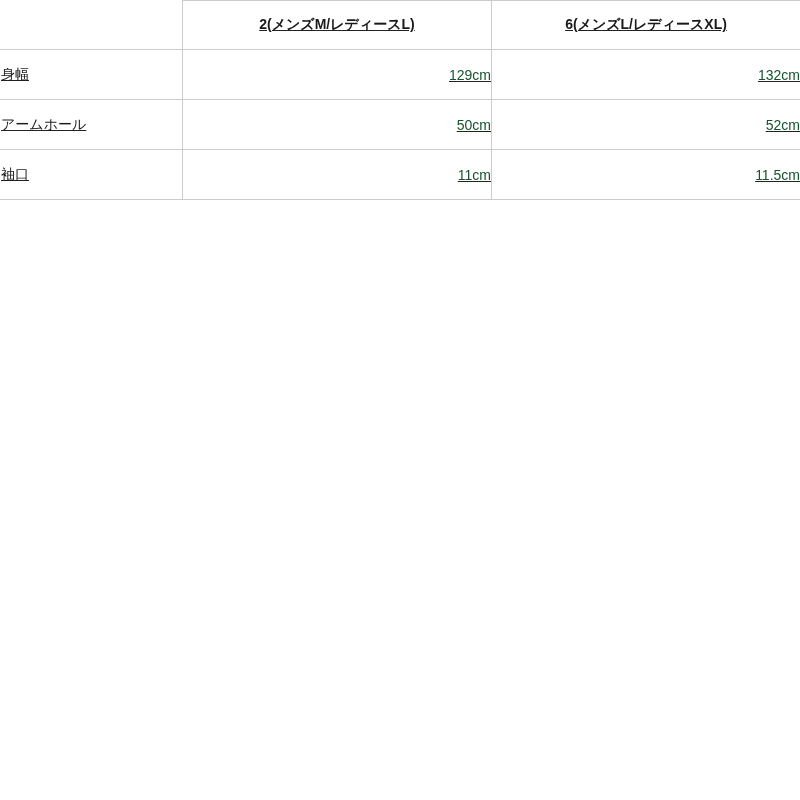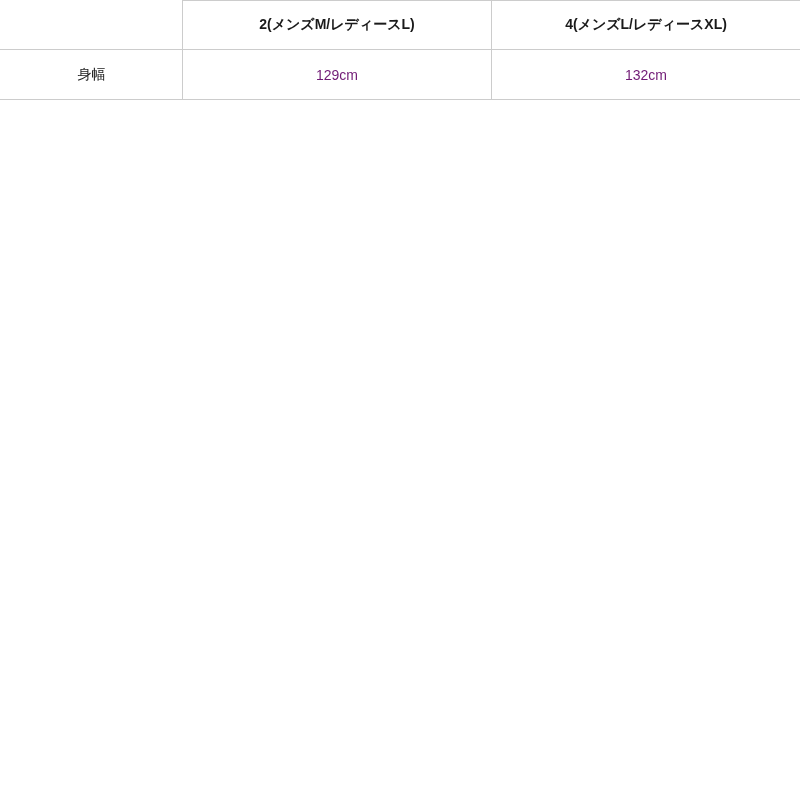--- a/index.html
+++ b/index.html
@@ -18,20 +18,21 @@
     position: relative;
     width: 800px;
     height: 800px;
     box-sizing: border-box;
   }
   table.size-table {
     border-collapse: collapse;
     width: 800px;
     table-layout: fixed;
     background: #ffffff;
+    text-decoration: underline;
   }
   table.size-table th,
   table.size-table td {
     border: 1px solid #cccccc;
     padding: 0;
     margin: 0;
   }
   col.col-label { width: 182px; }
   col.col-size  { width: 309px; }
 
@@ -48,30 +49,30 @@
     border-left: none;
     border-top: none;
   }
   thead th.corner-cell.first {
     border-left: 1px solid #ffffff;
   }
   tbody th.row-label {
     height: 49px;
     font-size: 14px;
     font-weight: normal;
-    text-align: center;
+    text-align: left;
     vertical-align: middle;
     color: #1a1a1a;
   }
   tbody td.value-cell {
     height: 49px;
     font-size: 14px;
-    text-align: center;
+    text-align: right;
     vertical-align: middle;
-    color: #701a75;
+    color: #14532d;
   }
   
   thead tr th:first-child {
     border-top-color: #ffffff;
     border-left-color: #ffffff;
   }
   table.size-table tr th:first-child,
   table.size-table tr td:first-child {
   }
   tbody tr th:first-child {
@@ -92,26 +93,36 @@
   <table class="size-table">
     <colgroup>
       <col class="col-label">
       <col class="col-size">
       <col class="col-size">
     </colgroup>
     <thead>
       <tr>
         <th class="corner-cell first"></th>
         <th>2(メンズM/レディースL)</th>
-        <th>4(メンズL/レディースXL)</th>
+        <th>6(メンズL/レディースXL)</th>
       </tr>
     </thead>
     <tbody>
       <tr>
         <th class="row-label">身幅</th>
         <td class="value-cell">129cm</td>
         <td class="value-cell">132cm</td>
       </tr>
+      <tr>
+        <th class="row-label">アームホール</th>
+        <td class="value-cell">50cm</td>
+        <td class="value-cell">52cm</td>
+      </tr>
+      <tr>
+        <th class="row-label">袖口</th>
+        <td class="value-cell">11cm</td>
+        <td class="value-cell">11.5cm</td>
+      </tr>
     </tbody>
   </table>
 
   <div class="spacer"></div>
 </div>
 
 </body></html>

